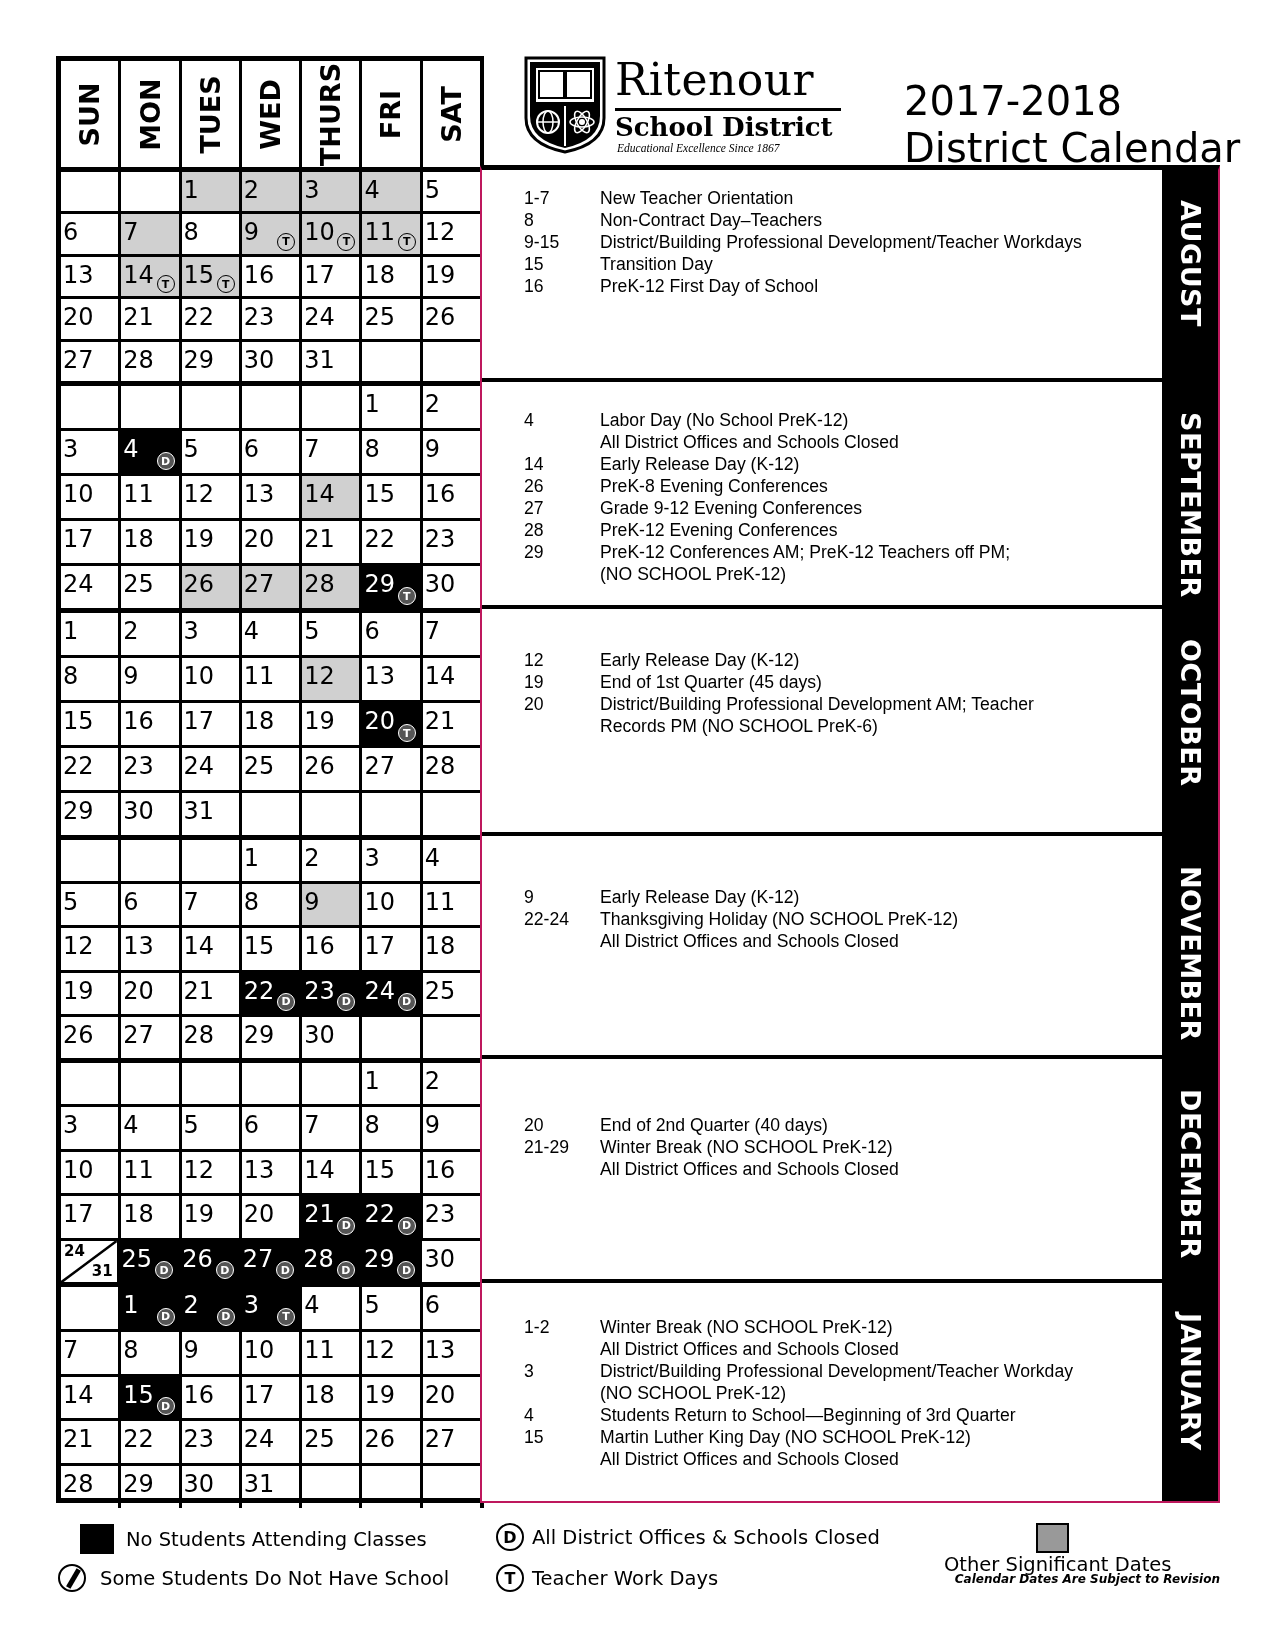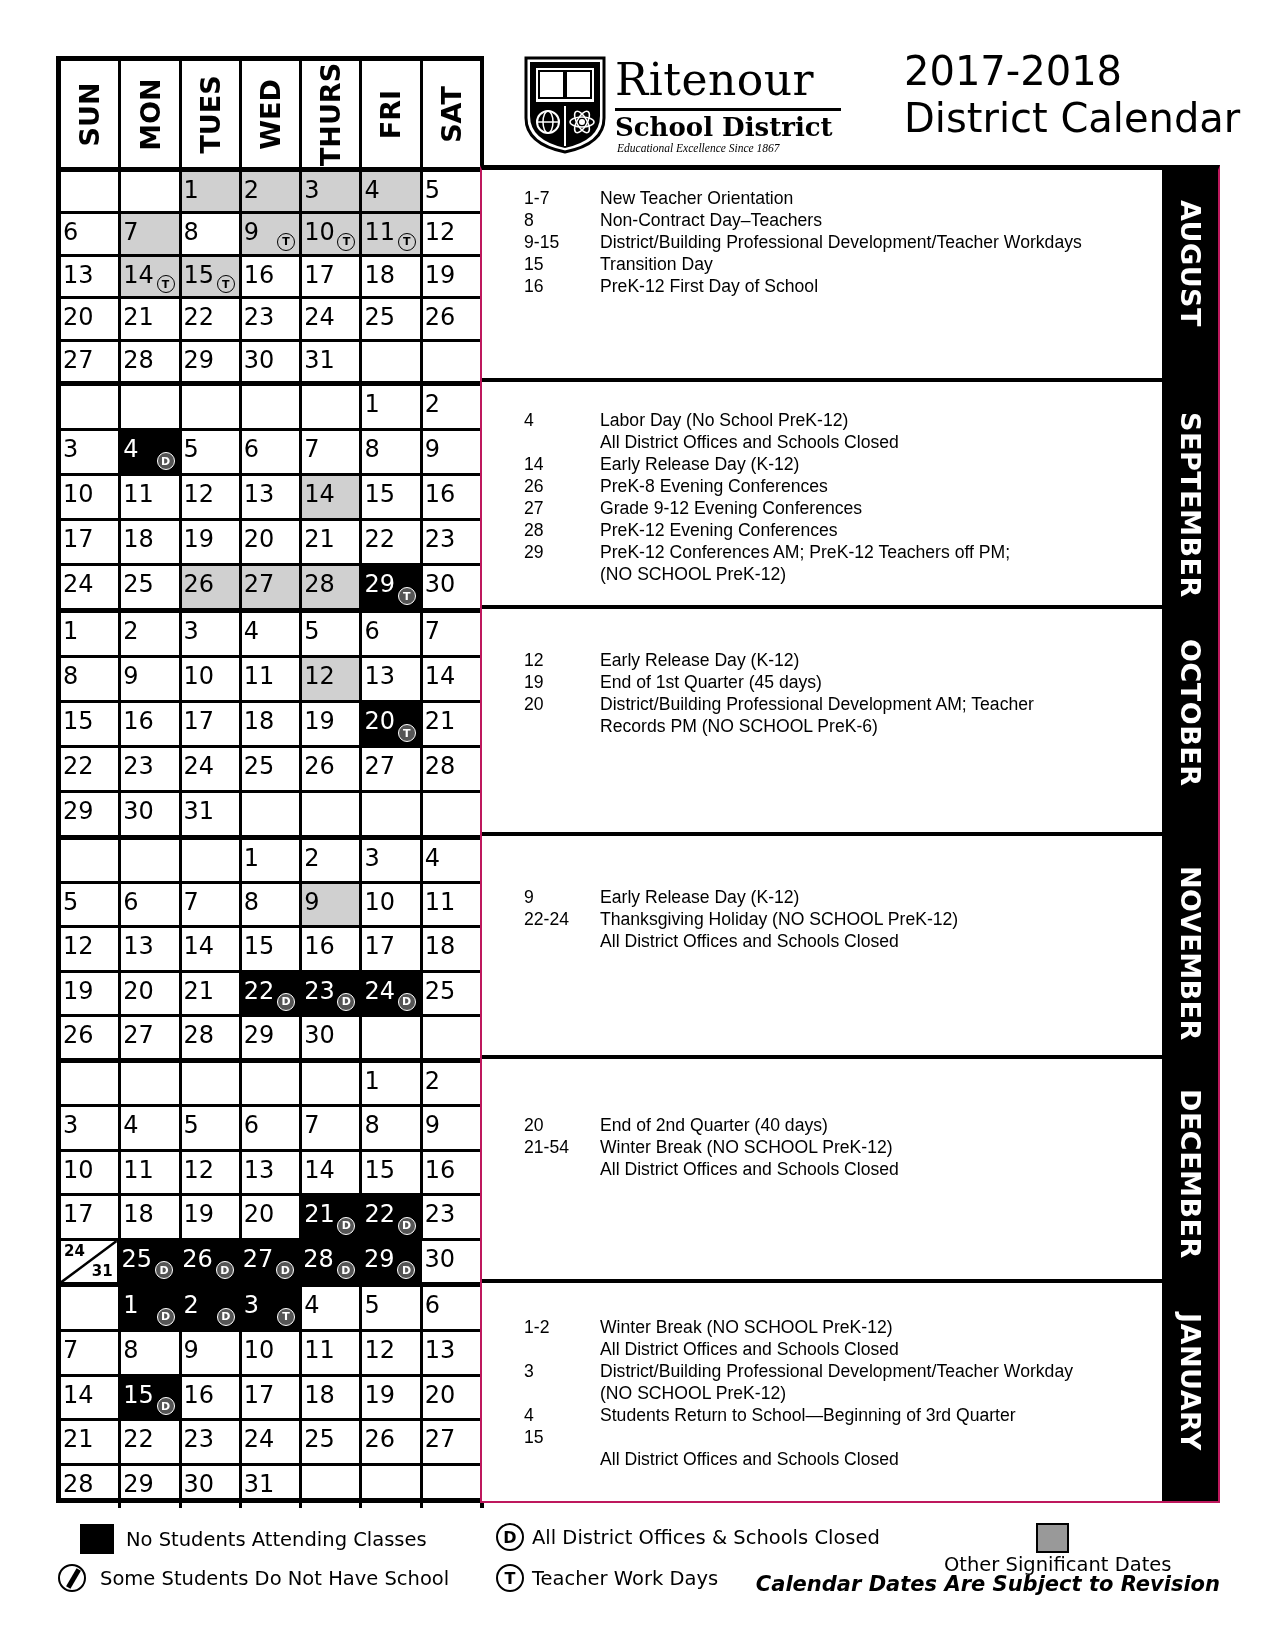--- a/index.html
+++ b/index.html
@@ -52,21 +52,21 @@
   }
   .logo-rule { position: absolute; left: 91px; top: 52px; width: 226px; height: 3px; background: #000; }
   .logo-sub {
     position: absolute; left: 91px; top: 56px; font-family: "DejaVu Serif", serif; font-weight: bold;
     font-size: 26px; line-height: 30px;
   }
   .logo-tag {
     position: absolute; left: 93px; top: 86px; font-family: Liberation Serif, serif; font-style: italic;
     font-size: 11.5px; line-height: 13px;
   }
-  .title { position: absolute; left: 904px; top: 48px; font-family: "DejaVu Sans", sans-serif; font-size: 40px; line-height: 47px; }
+  .title { position: absolute; left: 904px; top: 78px; font-family: "DejaVu Sans", sans-serif; font-size: 40px; line-height: 47px; }
 
   
   .details {
     position: absolute; left: 480px; top: 165px; width: 740px; height: 1338px;
     border: 2px solid #be185d; border-top: 5px solid #000; display: flex; flex-direction: column; background: #fff;
   }
   .detail-block { display: flex; border-bottom: 4px solid #000; position: relative; }
   .detail-block:last-child { border-bottom: none; }
   .detail-body { flex: 1; padding-left: 42px; font-family: "Liberation Sans", sans-serif; font-size: 17.6px; line-height: 22px; }
   .event { display: flex; }
@@ -84,21 +84,21 @@
   .legend { position: absolute; left: 56px; top: 1524px; width: 1164px; height: 90px; font-family: "DejaVu Sans", sans-serif; }
   .lg-item { position: absolute; display: flex; align-items: center; font-size: 19.5px; }
   .lg-swatch-black { width: 34px; height: 30px; background: #000; margin-right: 12px; }
   .lg-swatch-gray { width: 33px; height: 30px; background: #999; border: 2px solid #000; margin-right: 10px; }
   .lg-circle {
     width: 28px; height: 28px; border: 2px solid #000; border-radius: 50%; display: flex; align-items: center; justify-content: center;
     font-weight: bold; font-size: 16px; margin-right: 8px;
   }
   .lg-slash { width: 28px; height: 28px; border: 2px solid #000; border-radius: 50%; margin-right: 14px; position: relative; }
   .lg-slash::after { content: ""; position: absolute; left: 11px; top: 2px; width: 5px; height: 21px; background: #000; transform: rotate(30deg); }
-  .revision { position: absolute; right: 0; top: 48px; font-size: 21px; font-weight: bold; font-style: italic; }
+  .revision { position: absolute; right: 0; top: 48px; font-size: 12px; font-weight: bold; font-style: italic; }
 </style>
 </head>
 <body>
 
 <div class="logo">
   <svg class="shield" viewBox="0 0 82 98">
     <path d="M2 2 H80 V62 Q80 88 41 96 Q2 88 2 62 Z" fill="#fff" stroke="#000" stroke-width="3"></path>
     <path d="M6 6 H76 V60 Q76 84 41 92 Q6 84 6 60 Z" fill="#000"></path>
     <rect x="12" y="12" width="58" height="34" fill="#fff"></rect>
     <rect x="15" y="15" width="25" height="27" fill="#fff" stroke="#000" stroke-width="2"></rect>
@@ -545,21 +545,21 @@
         <span>NOVEMBER</span>
       </div>
     </div>
     <div class="detail-block" style="height: 224px;">
       <div class="detail-body" style="padding-top: 55px;">
         <div class="event">
           <span class="d">20</span>
           <span class="t">End of 2nd Quarter (40 days)</span>
         </div>
         <div class="event">
-          <span class="d">21-54</span>
+          <span class="d">21-29</span>
           <span class="t">Winter Break (NO SCHOOL PreK-12)</span>
         </div>
         <div class="event">
           <span class="d"></span>
           <span class="t">All District Offices and Schools Closed</span>
         </div>
       </div>
       <div class="month-band">
         <span>DECEMBER</span>
       </div>
@@ -581,20 +581,21 @@
         <div class="event">
           <span class="d"></span>
           <span class="t">(NO SCHOOL PreK-12)</span>
         </div>
         <div class="event">
           <span class="d">4</span>
           <span class="t">Students Return to School—Beginning of 3rd Quarter</span>
         </div>
         <div class="event">
           <span class="d">15</span>
+          <span class="t">Martin Luther King Day (NO SCHOOL PreK-12)</span>
         </div>
         <div class="event">
           <span class="d"></span>
           <span class="t">All District Offices and Schools Closed</span>
         </div>
       </div>
       <div class="month-band">
         <span>JANUARY</span>
       </div>
     </div>

